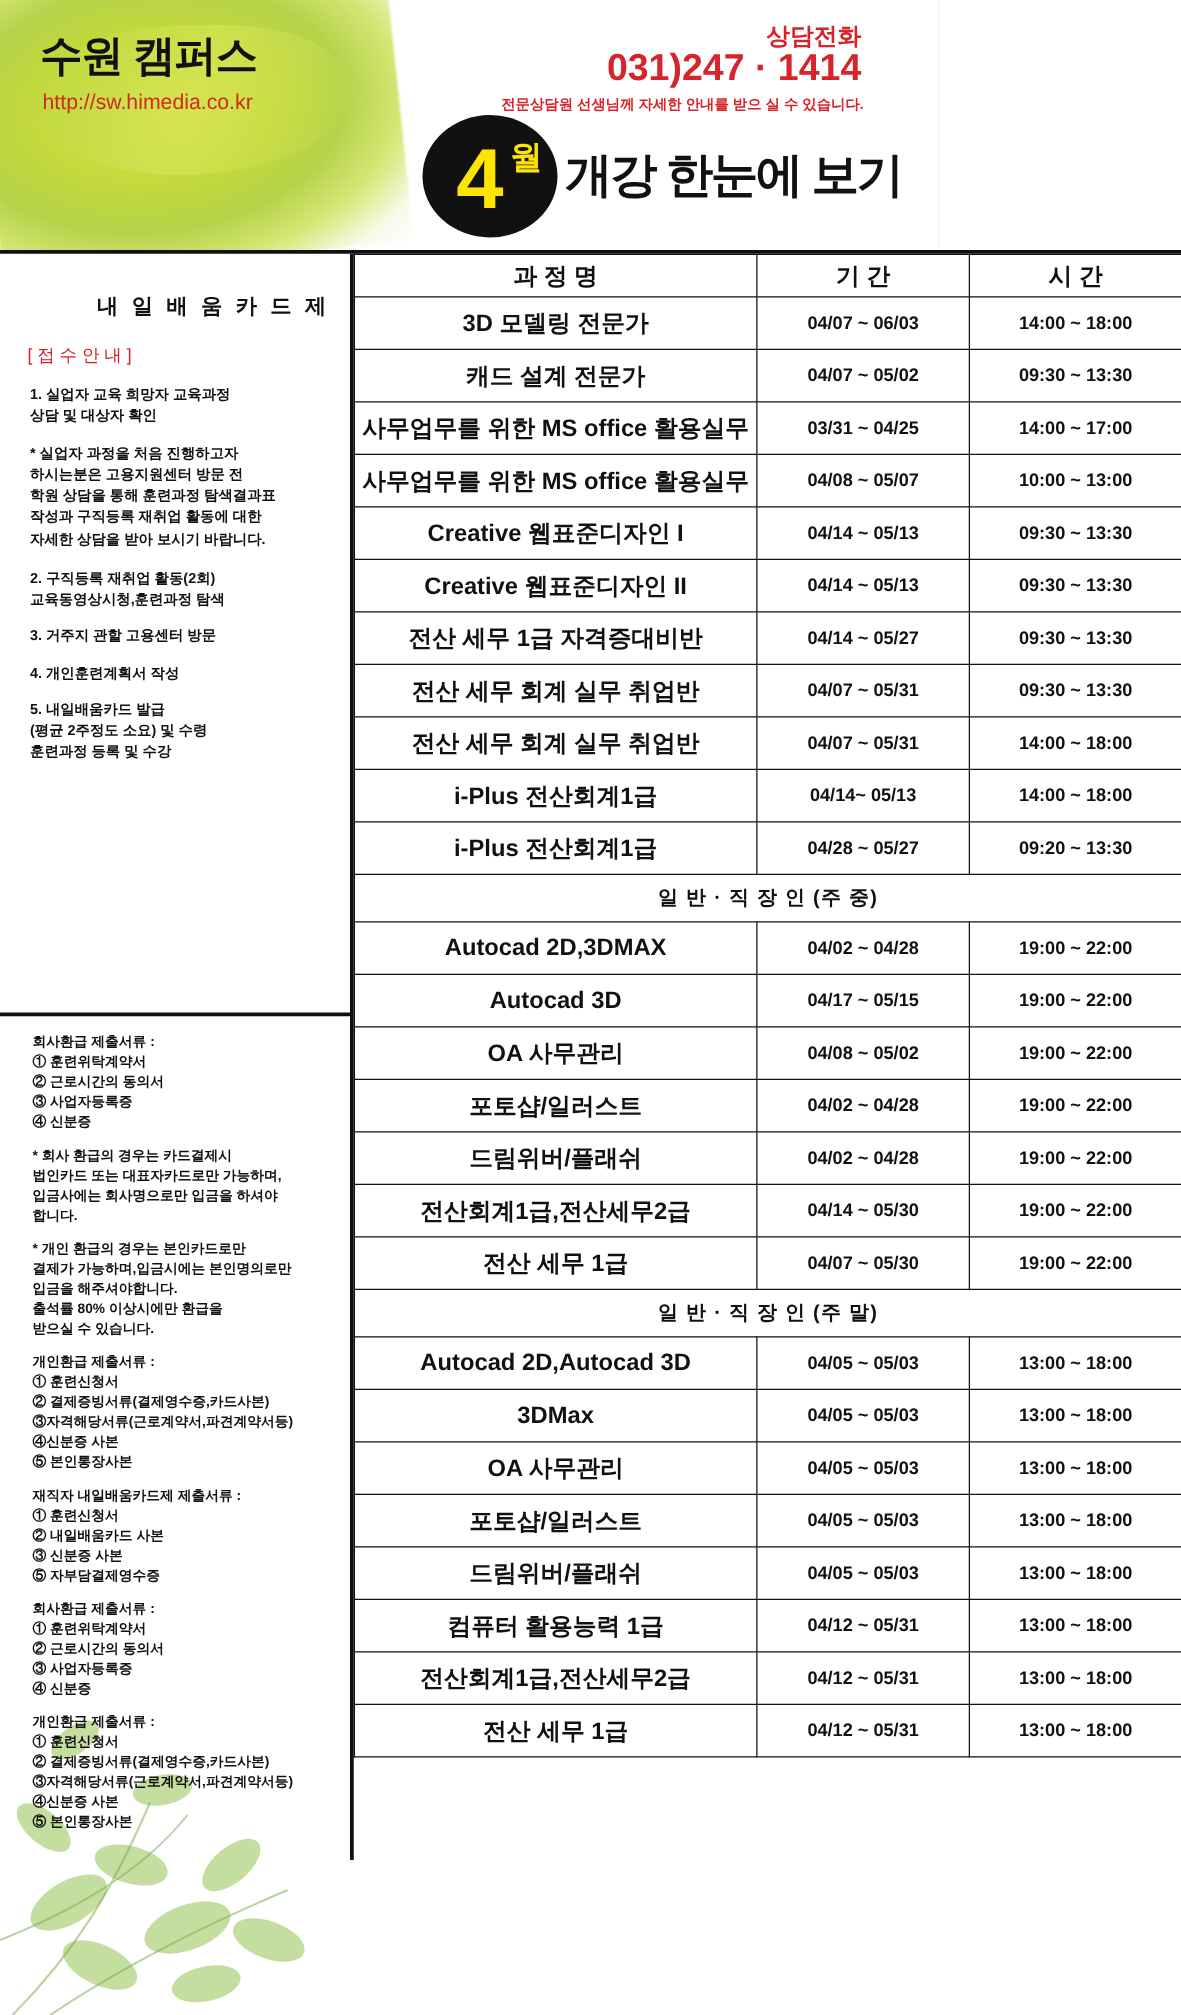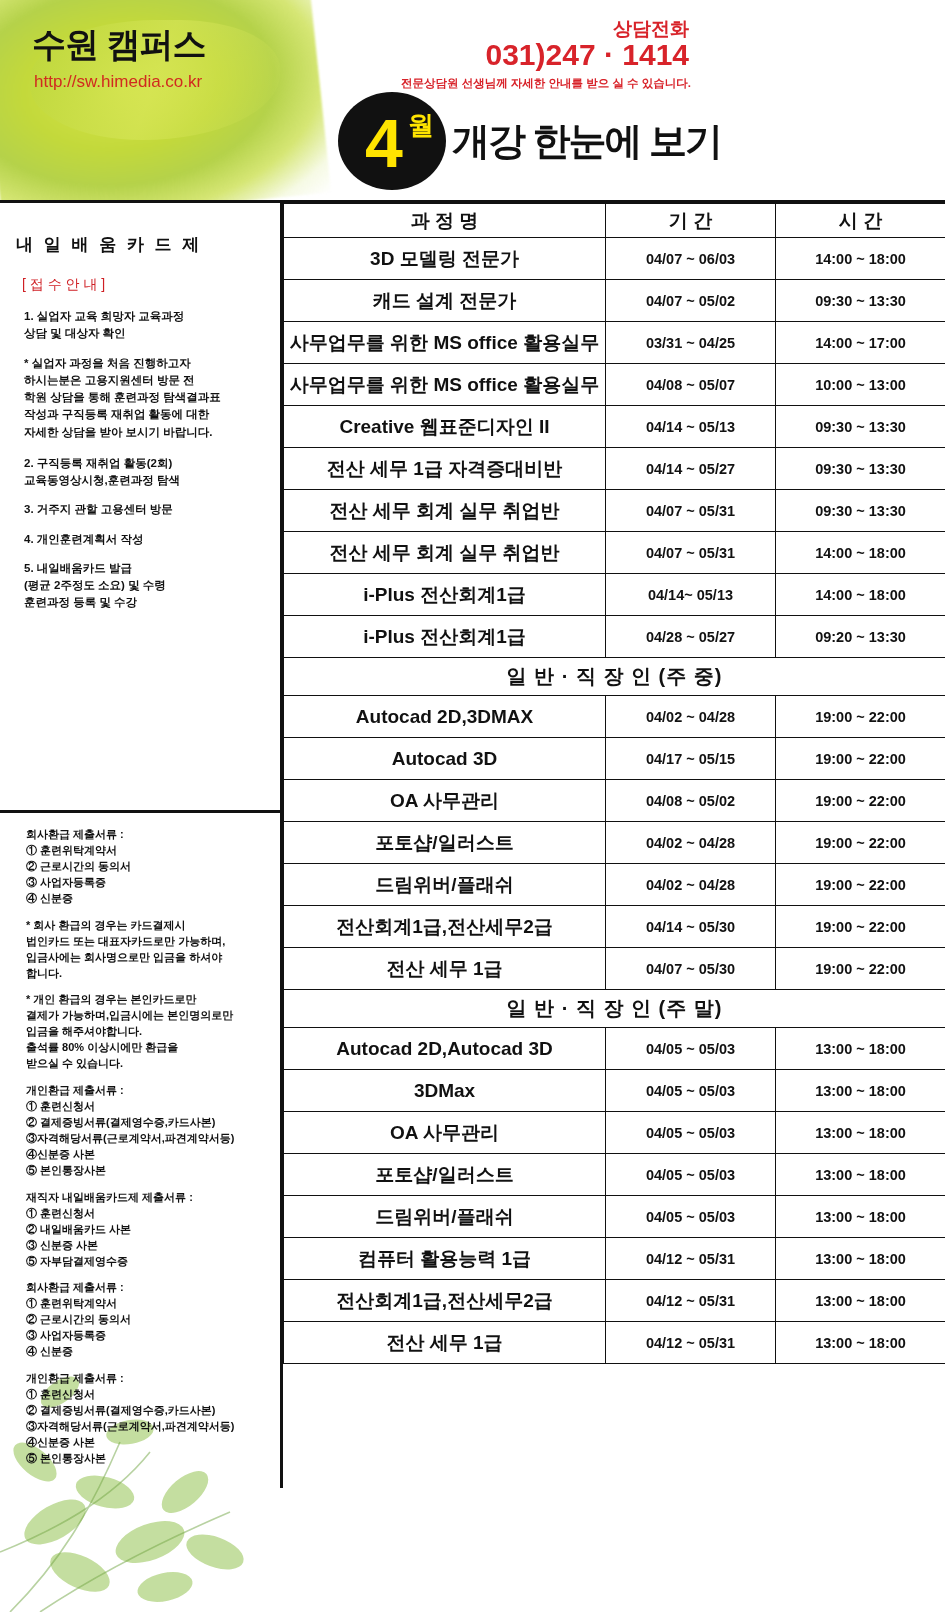--- a/index.html
+++ b/index.html
@@ -159,21 +159,21 @@
 
   
   .lbox {
     padding: 14px 16px 10px 16px;
     position: relative;
     z-index: 2;
   }
   .lbox.top { height: 607px; }
   .lbox.bottom { border-top: 3px solid #111; }
   .l-title {
-    text-align: left;
+    text-align: right;
     font-size: 17px;
     font-weight: bold;
     color: #111;
     letter-spacing: 3px;
     margin: 16px 0 20px 0;
   }
   .l-sub {
     font-size: 14px;
     font-weight: normal;
     color: #cf1f24;
@@ -221,21 +221,21 @@
   }
   td.period, td.time {
     font-size: 14.5px;
     font-weight: bold;
   }
   .col-course { width: 322px; }
   .col-period { width: 170px; }
   .col-time { width: 170px; }
   td.section {
     height: 38px;
-    font-size: 20px;
+    font-size: 16px;
     font-weight: bold;
     letter-spacing: 1px;
     margin-top: 40px;
   }
 </style>
 </head>
 <body>
 
 <div class="page">
 
@@ -372,20 +372,25 @@
                 <td class="course">사무업무를 위한 MS office 활용실무</td>
                 <td class="period">03/31 ~ 04/25</td>
                 <td class="time">14:00 ~ 17:00</td>
               </tr>
               <tr>
                 <td class="course">사무업무를 위한 MS office 활용실무</td>
                 <td class="period">04/08 ~ 05/07</td>
                 <td class="time">10:00 ~ 13:00</td>
               </tr>
               <tr>
+                <td class="course">Creative 웹표준디자인 I</td>
+                <td class="period">04/14 ~ 05/13</td>
+                <td class="time">09:30 ~ 13:30</td>
+              </tr>
+              <tr>
                 <td class="course">Creative 웹표준디자인 II</td>
                 <td class="period">04/14 ~ 05/13</td>
                 <td class="time">09:30 ~ 13:30</td>
               </tr>
               <tr>
                 <td class="course">전산 세무 1급 자격증대비반</td>
                 <td class="period">04/14 ~ 05/27</td>
                 <td class="time">09:30 ~ 13:30</td>
               </tr>
               <tr>

